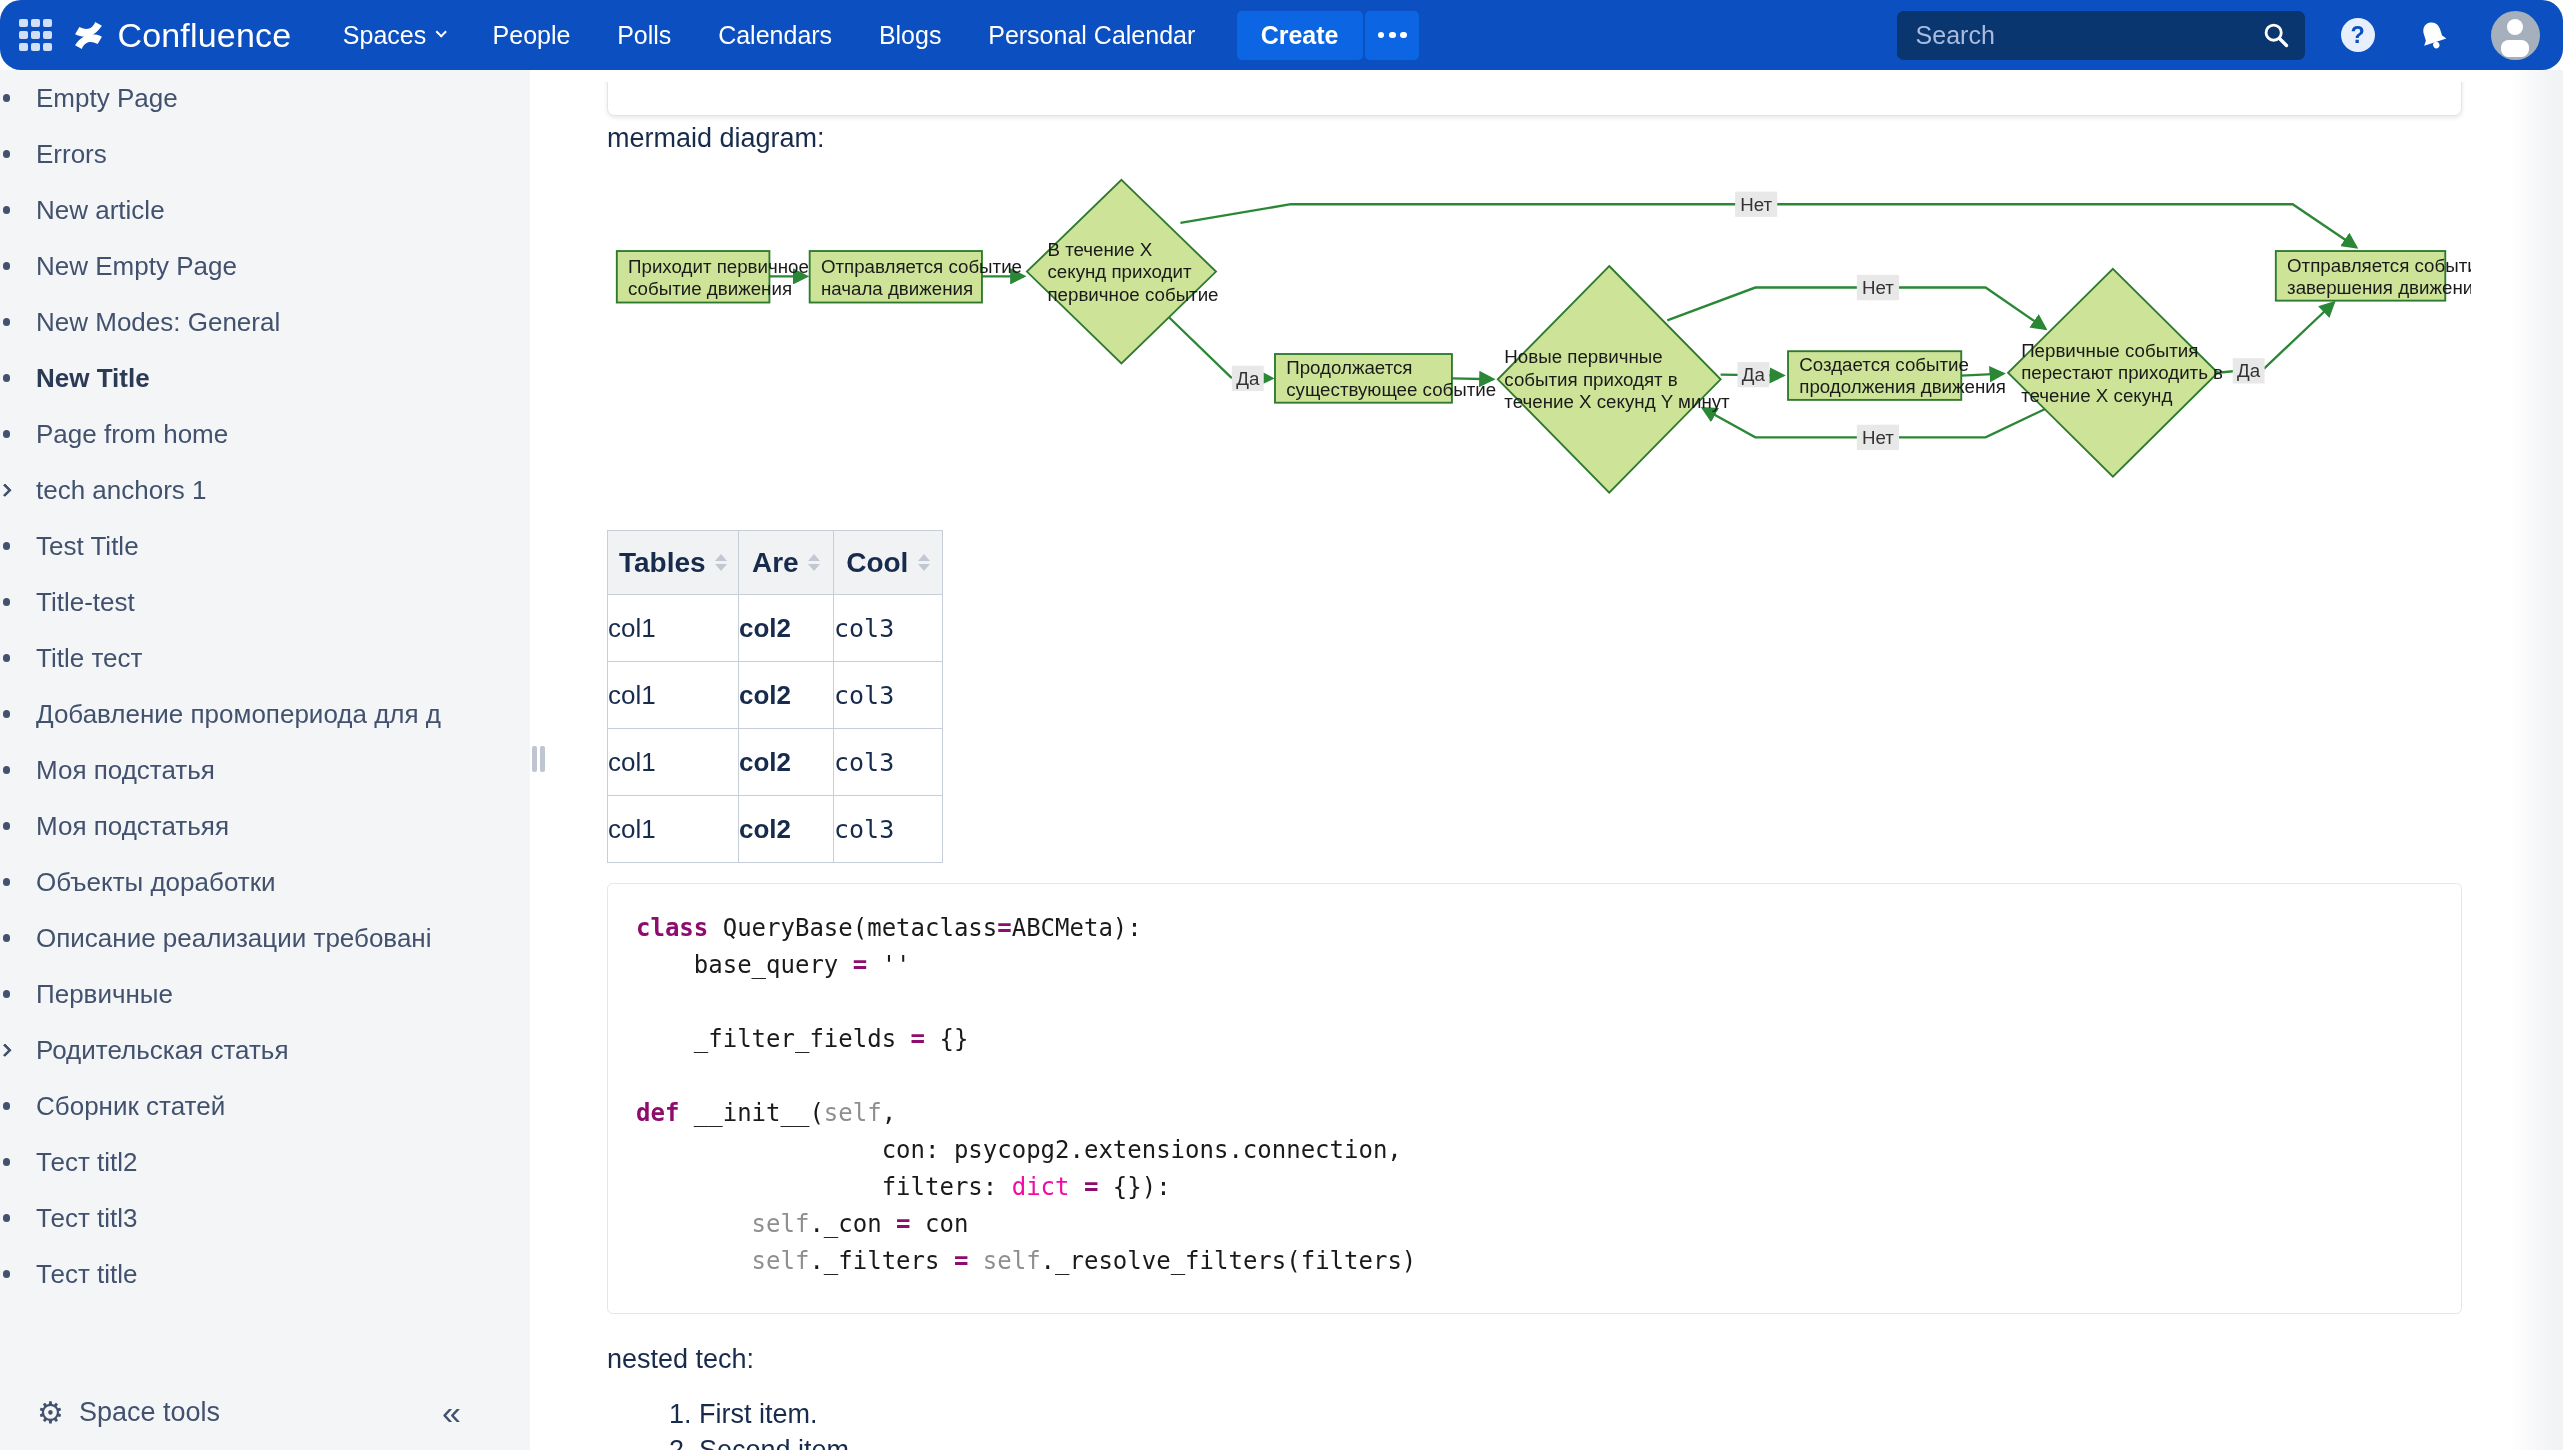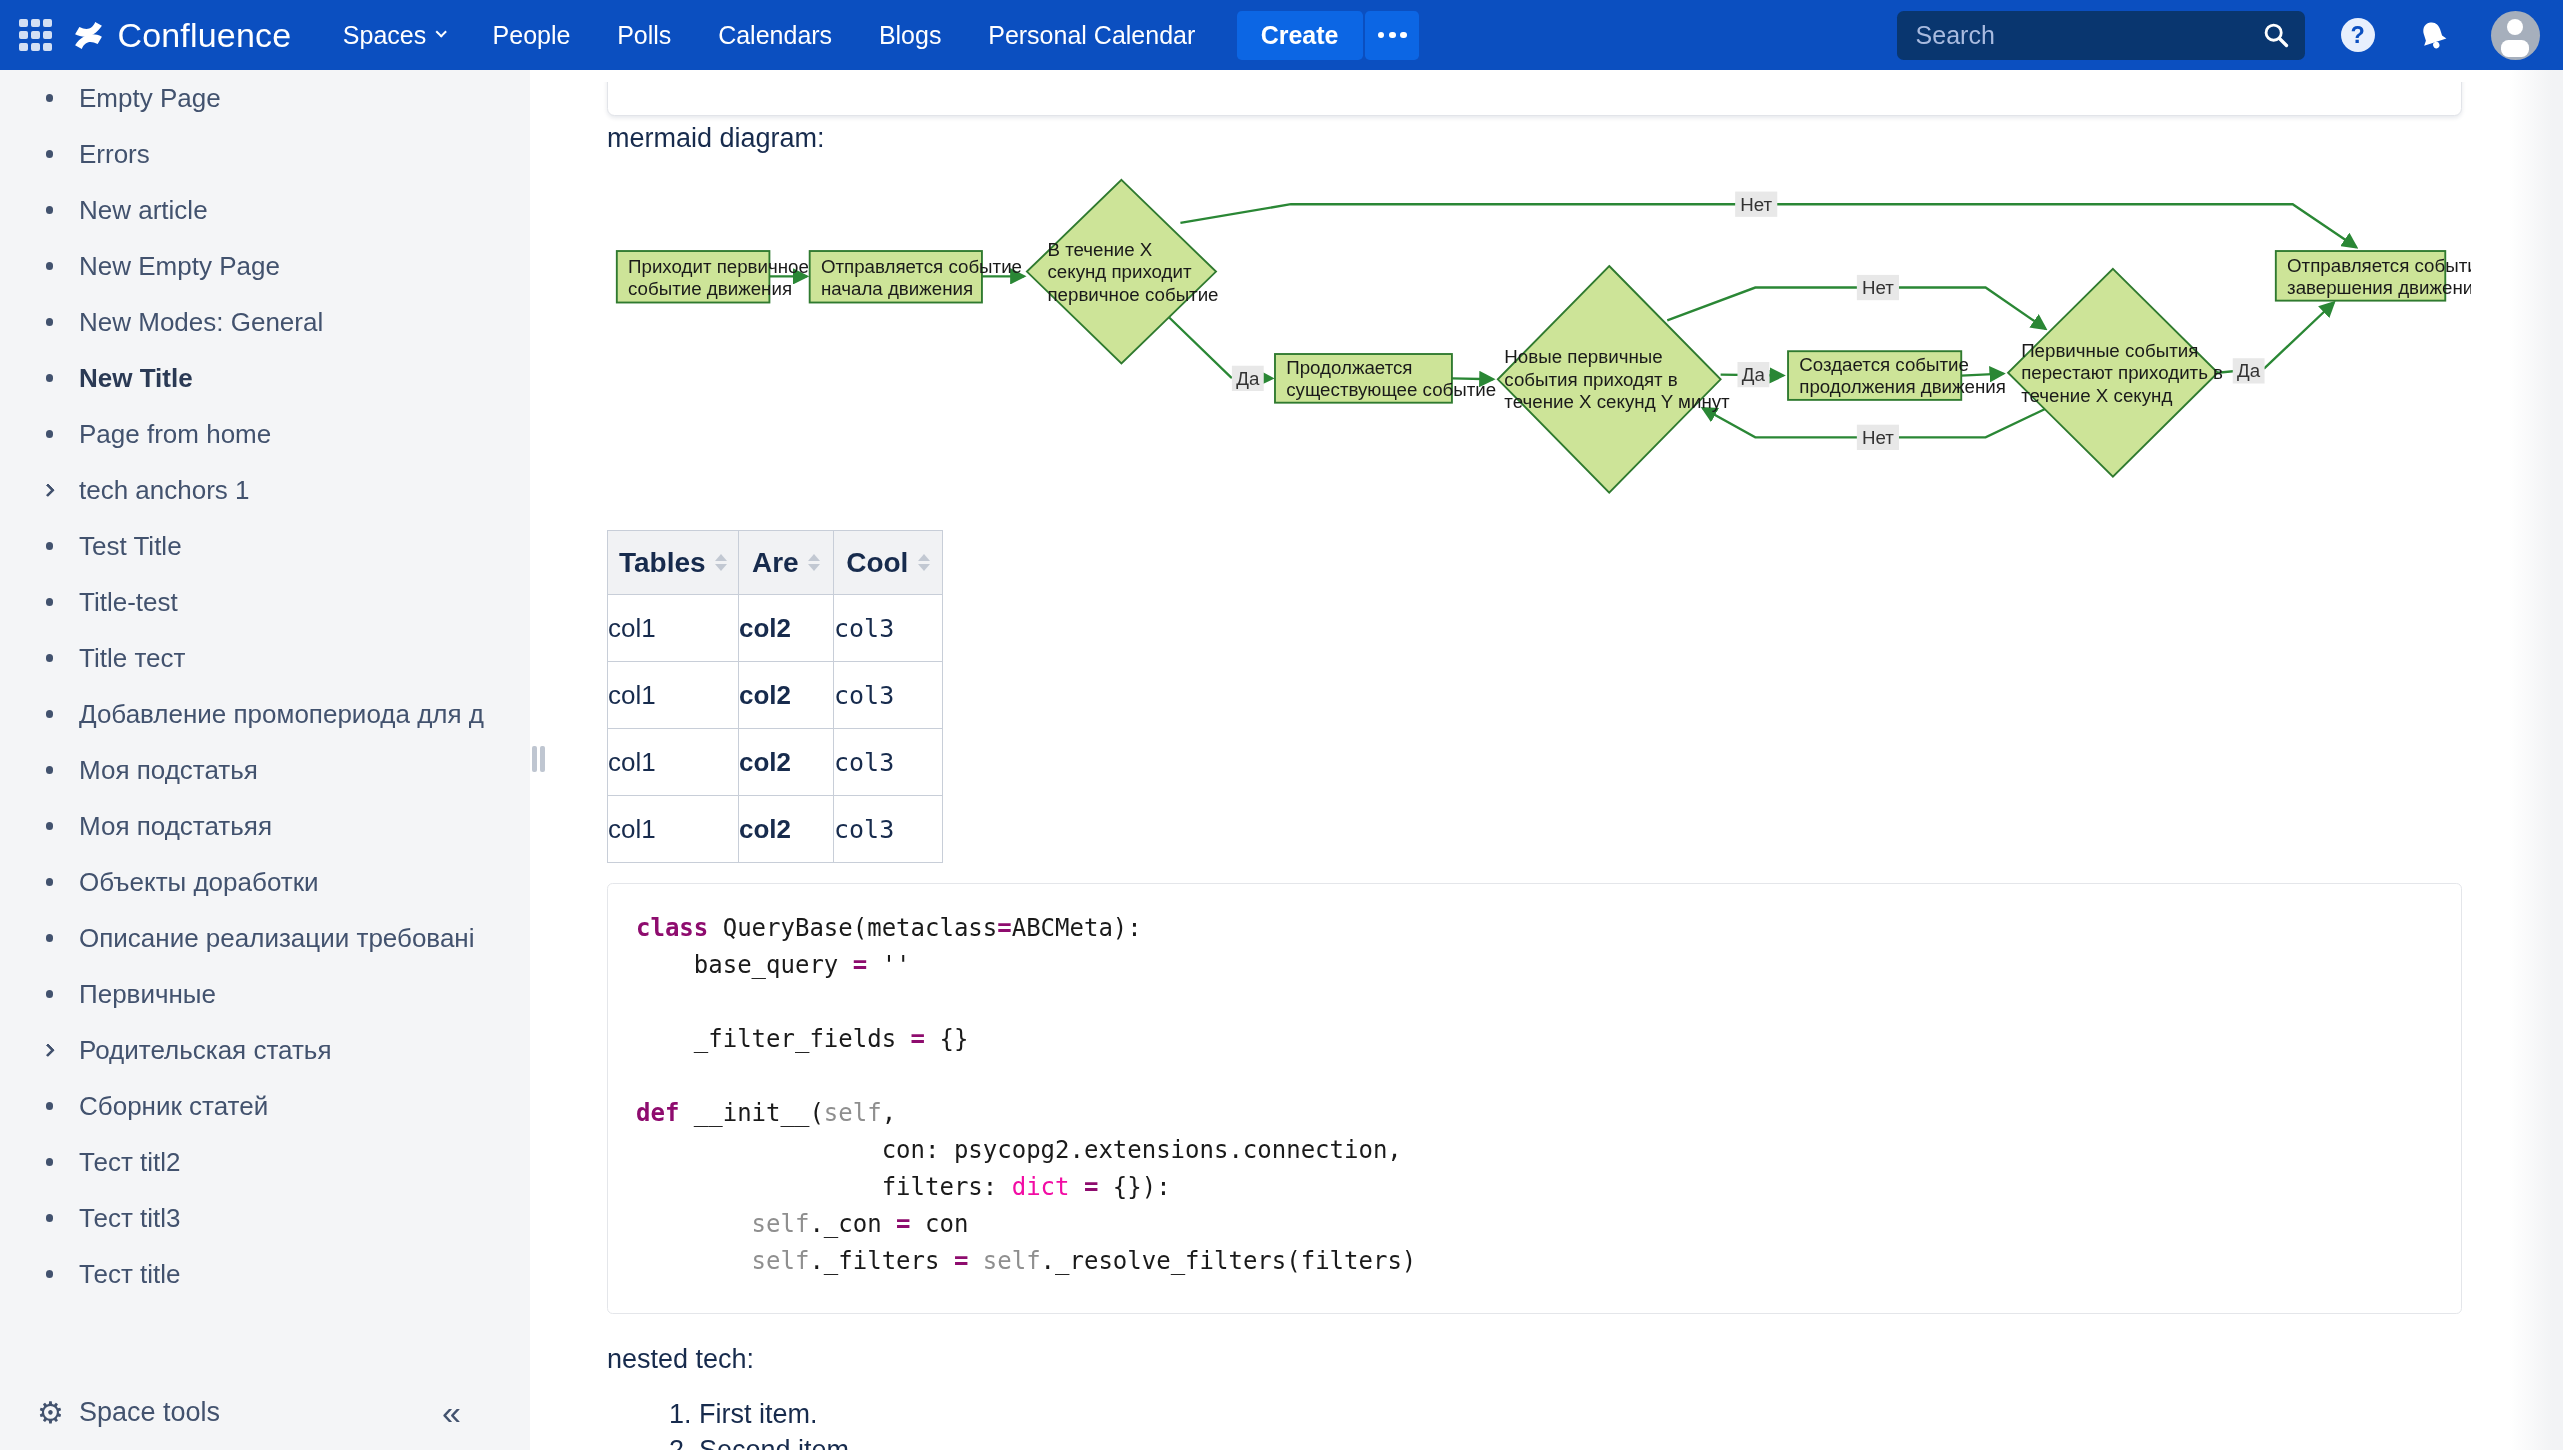--- a/index.html
+++ b/index.html
@@ -1,21 +1,21 @@
 <!DOCTYPE html>
 <html style="--nav-bg: #0B4FC0; --create-bg: #0C66E4; --search-bg: #09366F; --kw: #8E0C6E; --ty: #F20CA4;font-size:15px"><head>
 <meta charset="utf-8">
 <style>
   * { margin:0; padding:0; box-sizing:border-box; }
   html,body { width:2563px; height:1451px; overflow:hidden; background:#fff;
     font-family:"Liberation Sans", sans-serif; }
 
   
   .topnav { position:absolute; left:0; top:0; width:2563px; height:70px;
-    background:var(--nav-bg,#0B4FC0); display:flex; align-items:center; padding:0 23.4px 0 17px; z-index:50; }
+    background:var(--nav-bg,#0B4FC0); display:flex; align-items:center; padding:0 23.4px 0 17px; z-index:50;border-radius:21px; }
   .appswitcher { width:37px; height:37px; display:grid; grid-template-columns:repeat(3,8.4px);
     grid-template-rows:repeat(3,8.4px); gap:3.7px; align-content:center; justify-content:center;
     cursor:pointer; margin-right:15px; }
   .appswitcher i { background:rgba(255,255,255,.82); border-radius:1.9px; }
   .logo { display:flex; align-items:center; gap:9.4px; margin-right:28px; cursor:pointer; }
   .logo-text { color:#fff; font-size:34px; font-weight:500; letter-spacing:0.2px; }
   .navmenu { display:flex; align-items:center; }
   .nav-item { display:flex; align-items:center; color:#fff; font-size:25px; padding:0 23.4px;
     height:70px; cursor:pointer; text-decoration:none; }
   .chev-down { width:8.4px; height:8.4px; border-right:2.8px solid #fff; border-bottom:2.8px solid #fff;
@@ -39,21 +39,21 @@
   .avatar { margin-left:41px; width:49px; height:49px; border-radius:50%; background:#A6AFBC;
     position:relative; overflow:hidden; cursor:pointer; flex:none; }
   .avatar .head { position:absolute; left:50%; top:8.4px; transform:translateX(-50%);
     width:16px; height:16px; border-radius:50%; background:#fff; }
   .avatar .body { position:absolute; left:50%; top:29px; transform:translateX(-50%);
     width:28px; height:17px; border-radius:7.5px; background:#fff; }
 
   
   .sidebar { position:absolute; left:0; top:70px; width:530px; height:1380px; background:#F4F5F7; }
   .sb-list { position:absolute; top:0; left:0; right:0; }
-  .sb-item { height:56px; display:flex; align-items:center; padding-left:43px; cursor:pointer;
+  .sb-item { height:56px; display:flex; align-items:center; cursor:pointer;
     overflow:hidden; }
   .sb-ico { width:36px; flex:none; display:flex; align-items:center; }
   .blt { width:7.5px; height:7.5px; border-radius:50%; background:#42526E; margin-left:2.8px; }
   .chev-r { width:10.3px; height:10.3px; border-right:3.3px solid #42526E; border-bottom:3.3px solid #42526E;
     transform:rotate(-45deg); border-radius:0.9px; }
   .sb-label { font-size:26px; color:#42526E; white-space:nowrap; overflow:hidden; }
   .sb-item.current .sb-label { font-weight:bold; color:#2B3A55; }
   .sb-footer { position:absolute; left:0; right:0; bottom:0; height:69px; display:flex;
     align-items:center; padding:0 69px 5.6px 37px; }
   .gear { font-size:30px; color:#42526E; margin-right:15px; }

